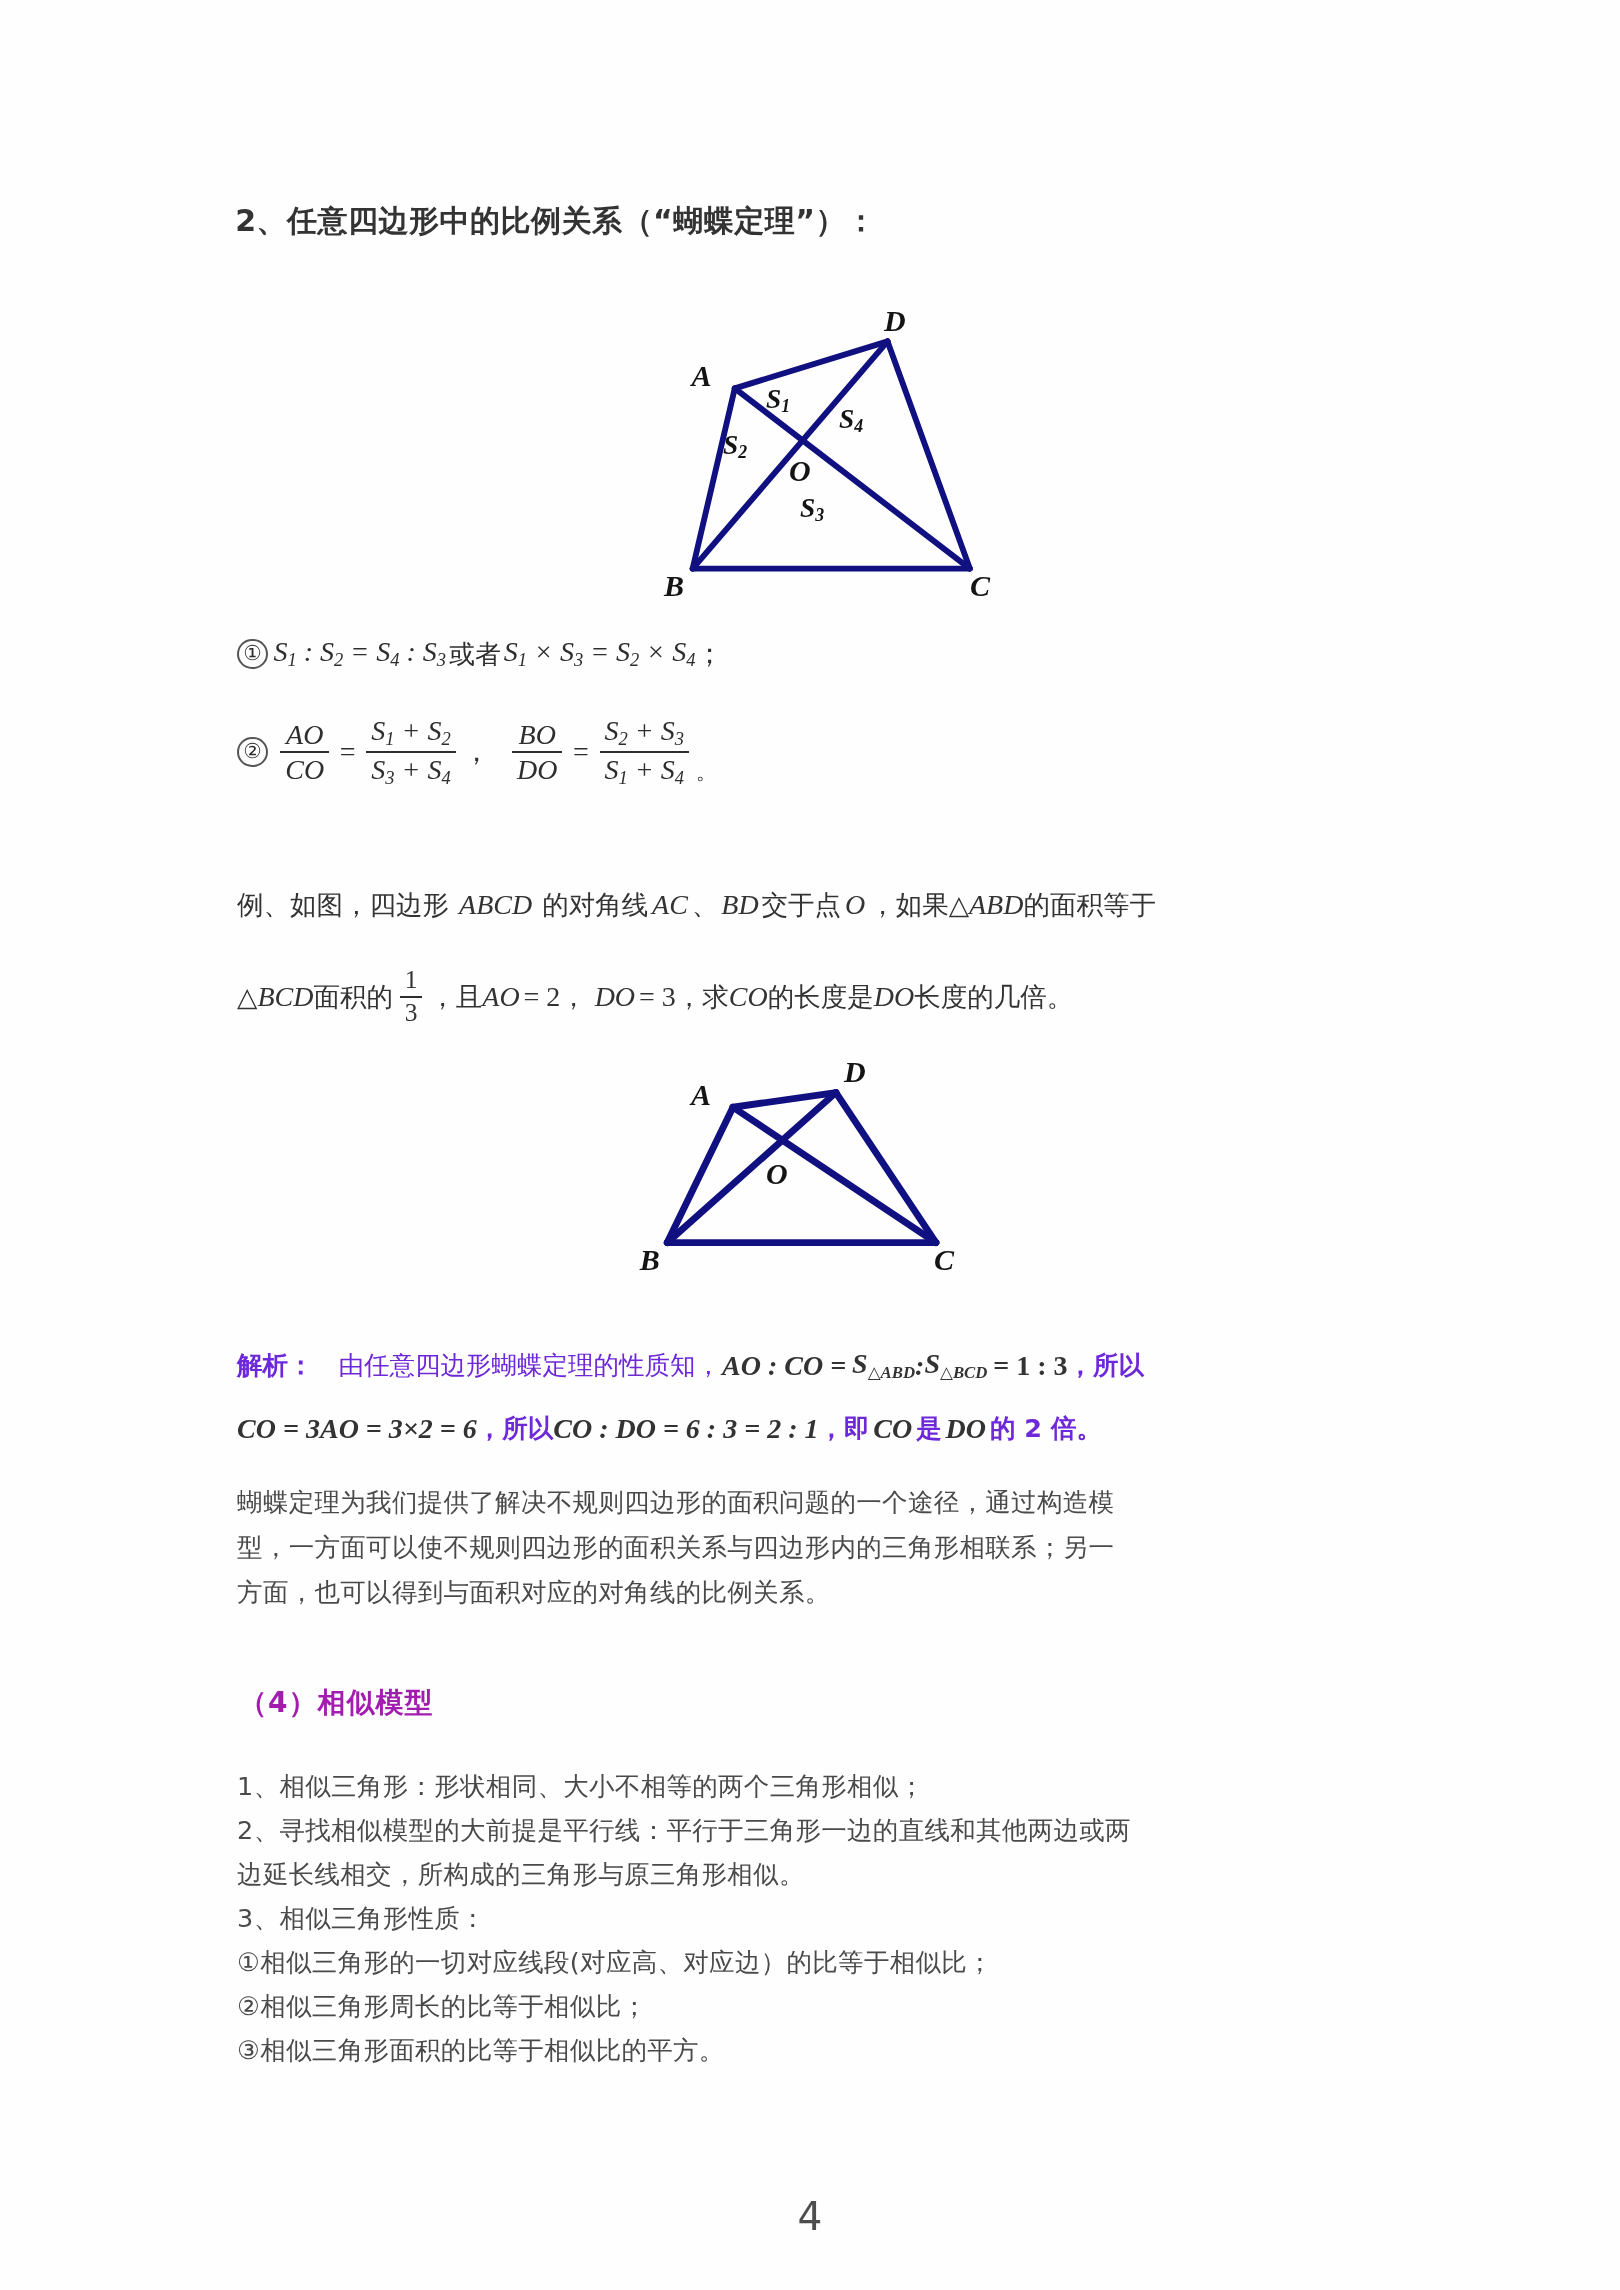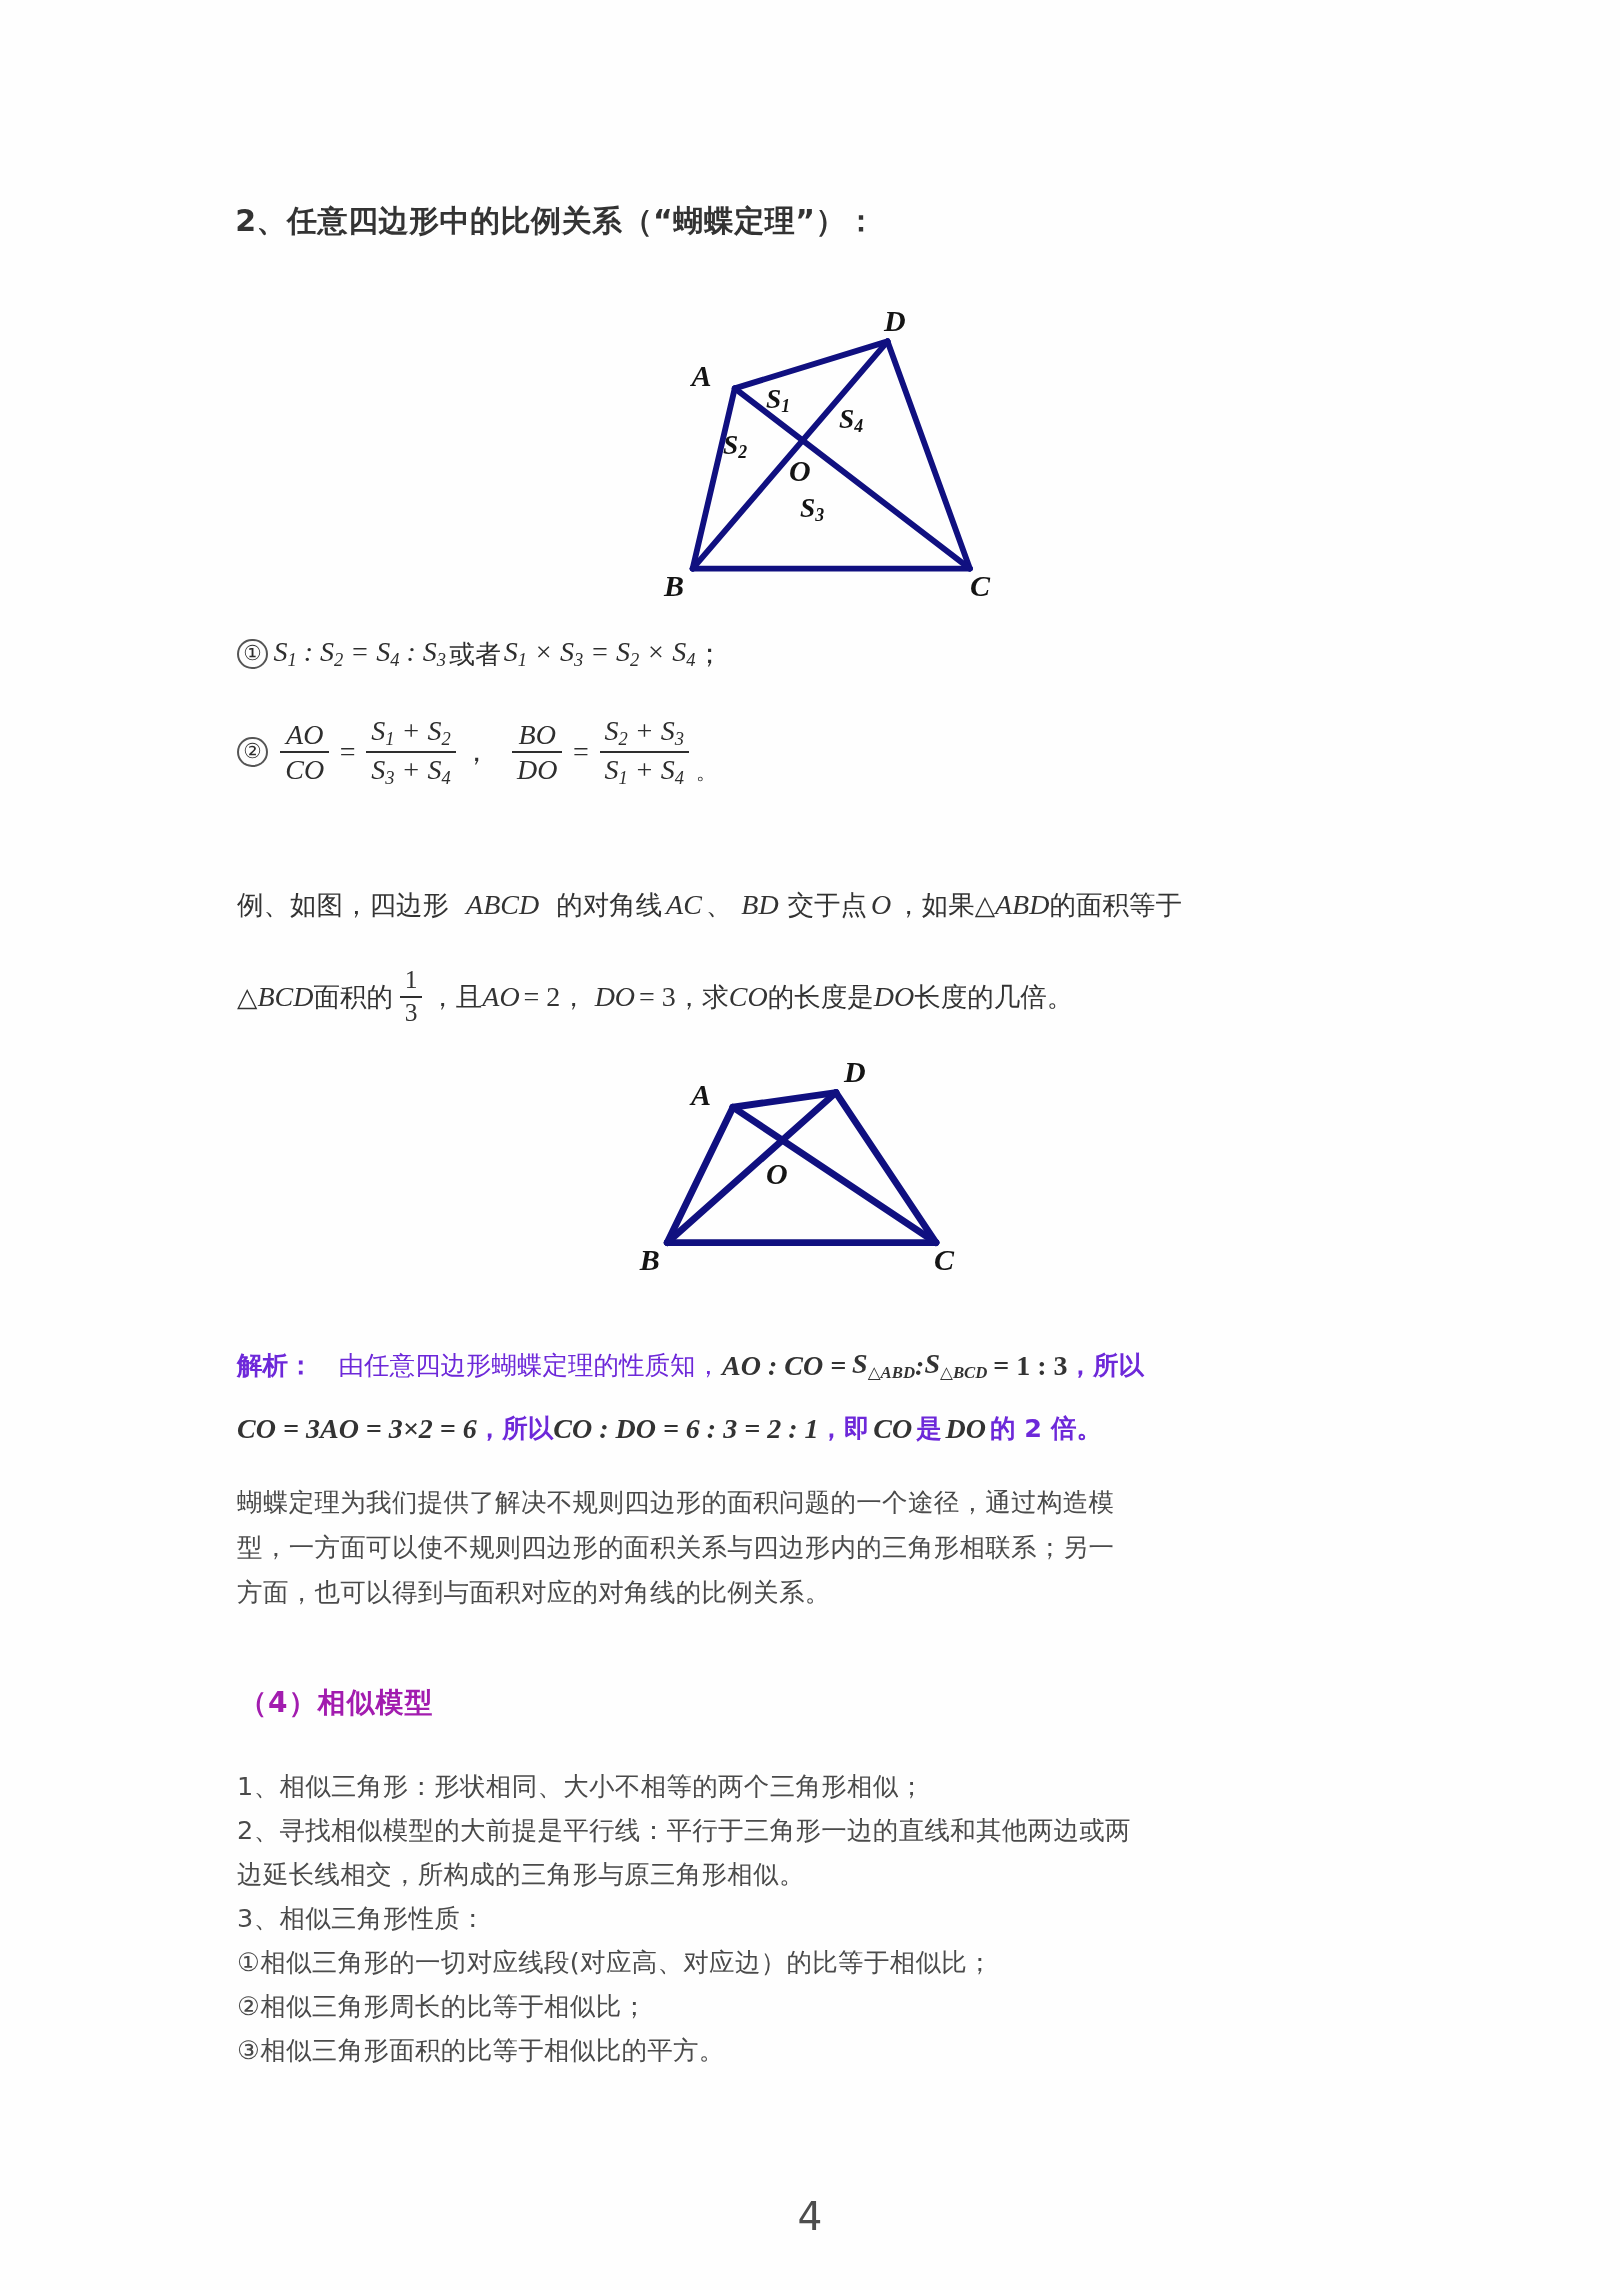--- a/index.html
+++ b/index.html
@@ -237,25 +237,25 @@
       <span class="frac it">
         <span class="num"><span>S</span><sub class="s">2</sub> + <span>S</span><sub class="s">3</sub></span>
         <span class="bar"></span>
         <span class="den"><span>S</span><sub class="s">1</sub> + <span>S</span><sub class="s">4</sub></span>
       </span>
       <span style="font-family:'DejaVu Sans',sans-serif; font-size:21.6px; align-self:flex-end; margin-bottom:3.9px;">。</span>
     </div>
 
     <div class="problem" style="position:absolute; left:-5.9px; top:887px;">
       <span style="font-family:'DejaVu Sans',sans-serif; font-size:26.5px;">例、如图，四边形</span>
-      <span class="it" style="margin:0 17px;">ABCD</span>
+      <span class="it" style="margin:0 10px;">ABCD</span>
       <span style="font-family:'DejaVu Sans',sans-serif; font-size:26.5px;">的对角线</span>
       <span class="it" style="margin:0 3.9px;">AC</span>
       <span style="font-family:'DejaVu Sans',sans-serif; font-size:26.5px;">、</span>
-      <span class="it" style="margin:0 9px;">BD</span>
+      <span class="it" style="margin:0 3px;">BD</span>
       <span style="font-family:'DejaVu Sans',sans-serif; font-size:26.5px;">交于点</span>
       <span class="it" style="margin:0 3.9px;">O</span>
       <span style="font-family:'DejaVu Sans',sans-serif; font-size:26.5px;">，如果△</span>
       <span class="it">ABD</span>
       <span style="font-family:Liberation Mono, monospace; font-size:26.5px;">的面积等于</span>
     </div>
 
     <div class="problem" style="position:absolute; left:-5.9px; top:965px;">
       <span style="font-family:'DejaVu Sans',sans-serif; font-size:26.5px;">△</span>
       <span class="it">BCD</span>

